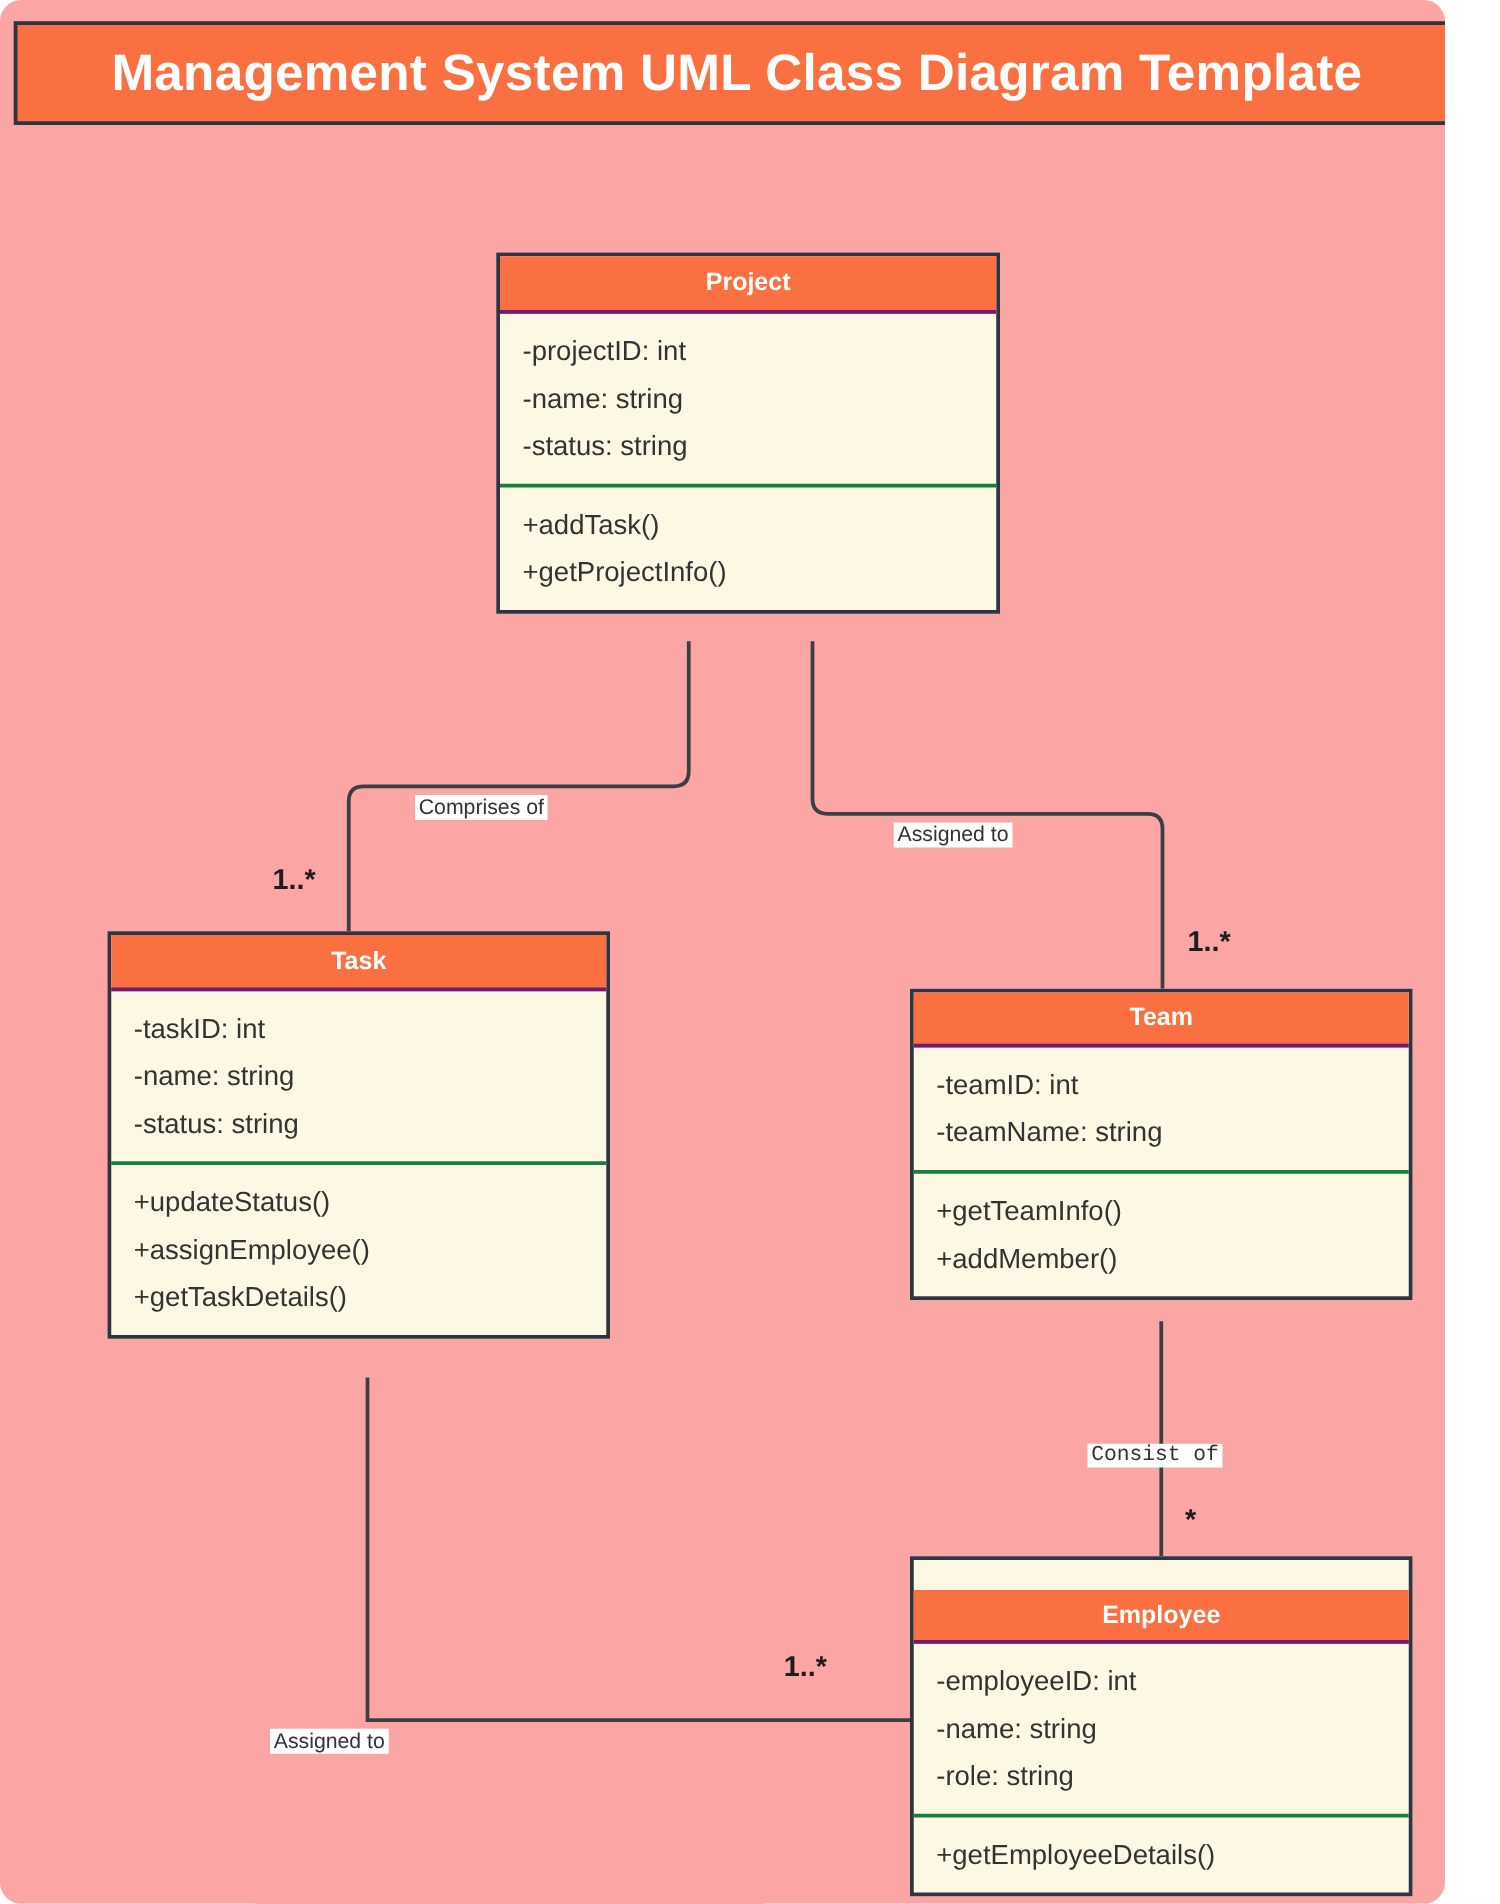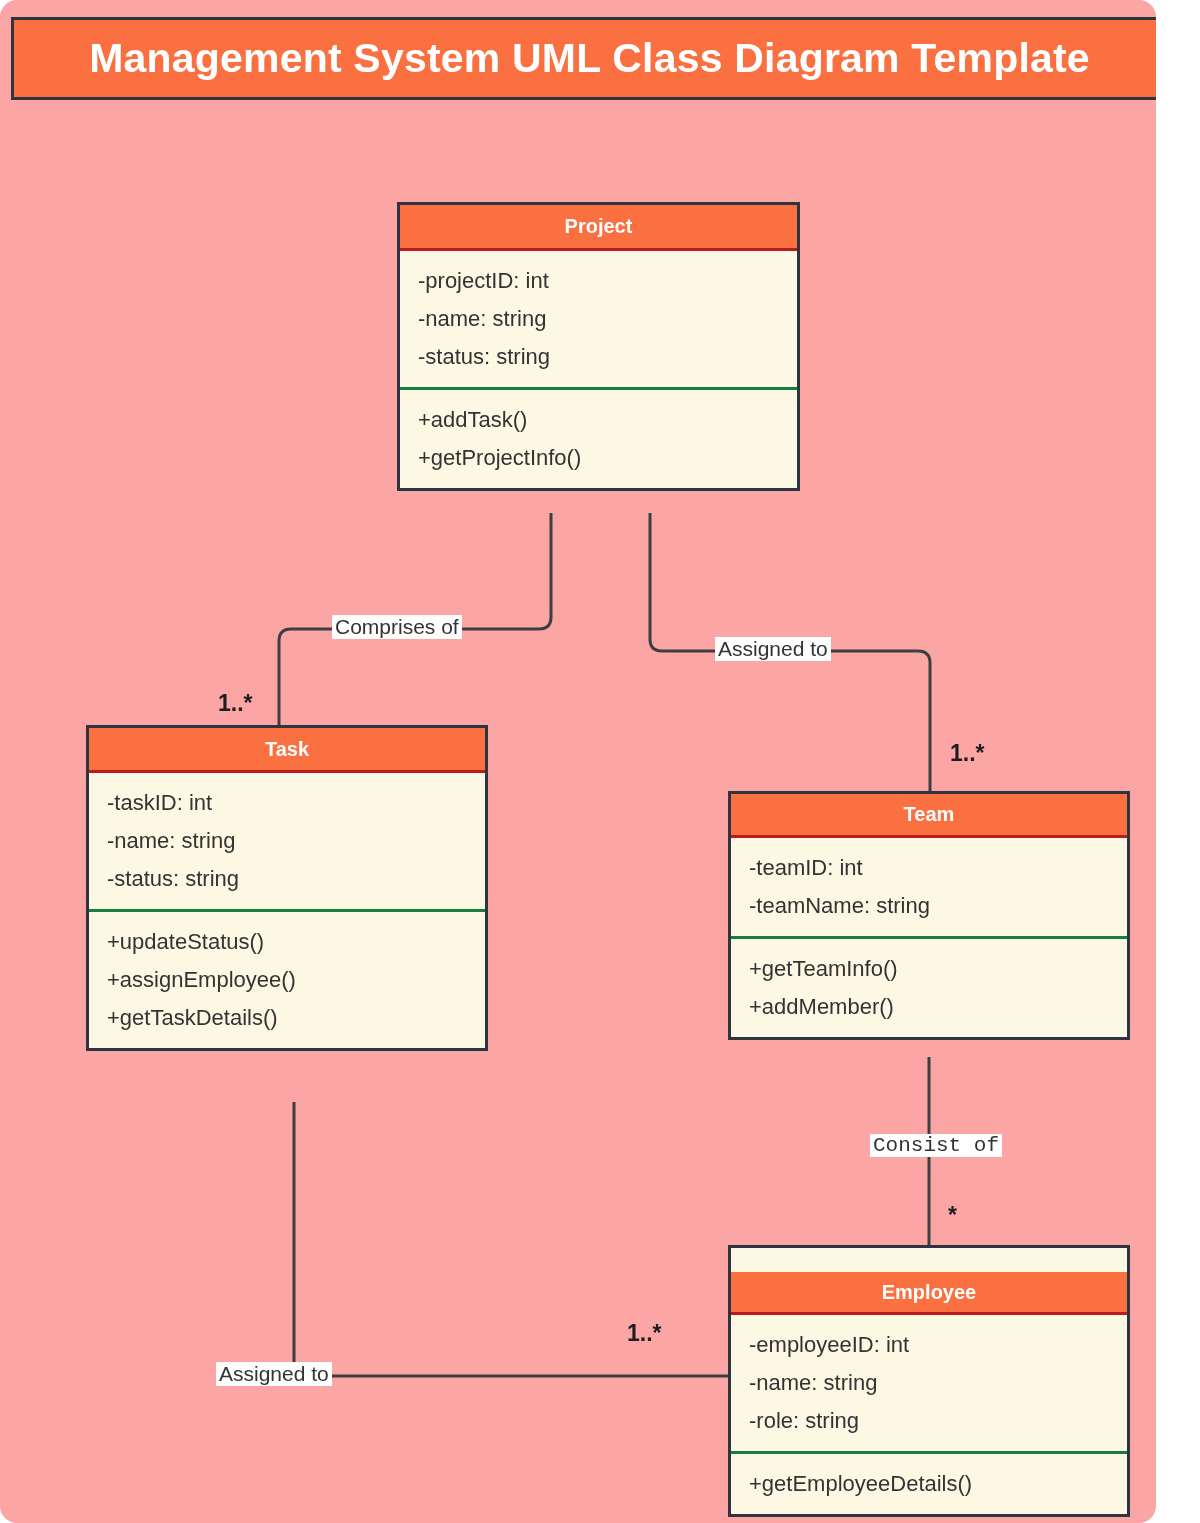--- a/index.html
+++ b/index.html
@@ -49,21 +49,21 @@
     border: 3px solid #2e3440;
     background: #fdf8e4;
     z-index: 3;
   }
   .uml-header {
     background: #fb7040;
     color: #ffffff;
     font-size: 20px;
     font-weight: bold;
     text-align: center;
-    border-bottom: 3px solid #b91c1c;
+    border-bottom: 3px solid #701a75;
     box-sizing: border-box;
     display: flex;
     align-items: center;
     justify-content: center;
   }
   .uml-compartment {
     box-sizing: border-box;
     padding: 11px 0 11px 18px;
   }
   .uml-compartment + .uml-compartment {
@@ -74,25 +74,26 @@
     font-size: 22px;
     line-height: 1.0;
     padding: 8px 0;
     white-space: nowrap;
   }
 
   
   .edge-label {
     position: absolute;
     color: #333333;
-    font-size: 21px;
+    font-size: 17px;
     white-space: nowrap;
     background: #ffffff;
     padding: 0 3px;
     z-index: 2;
+    margin-top: 21px;
   }
   .mult-label {
     position: absolute;
     color: #1d1d1d;
     font-size: 23px;
     font-weight: bold;
     white-space: nowrap;
     z-index: 2;
   }
 
@@ -131,21 +132,21 @@
       <div class="uml-member">-projectID: int</div>
       <div class="uml-member">-name: string</div>
       <div class="uml-member">-status: string</div>
     </div>
     <div class="uml-compartment">
       <div class="uml-member">+addTask()</div>
       <div class="uml-member">+getProjectInfo()</div>
     </div>
   </div>
 
-  <div class="uml-class" id="class-task" style="left:86px; top:725px; width:402px;">
+  <div class="uml-class" id="class-task" style="left:86px; top:745px; width:402px;">
     <div class="uml-header" style="height:45px;">Task</div>
     <div class="uml-compartment">
       <div class="uml-member">-taskID: int</div>
       <div class="uml-member">-name: string</div>
       <div class="uml-member">-status: string</div>
     </div>
     <div class="uml-compartment">
       <div class="uml-member">+updateStatus()</div>
       <div class="uml-member">+assignEmployee()</div>
       <div class="uml-member">+getTaskDetails()</div>

